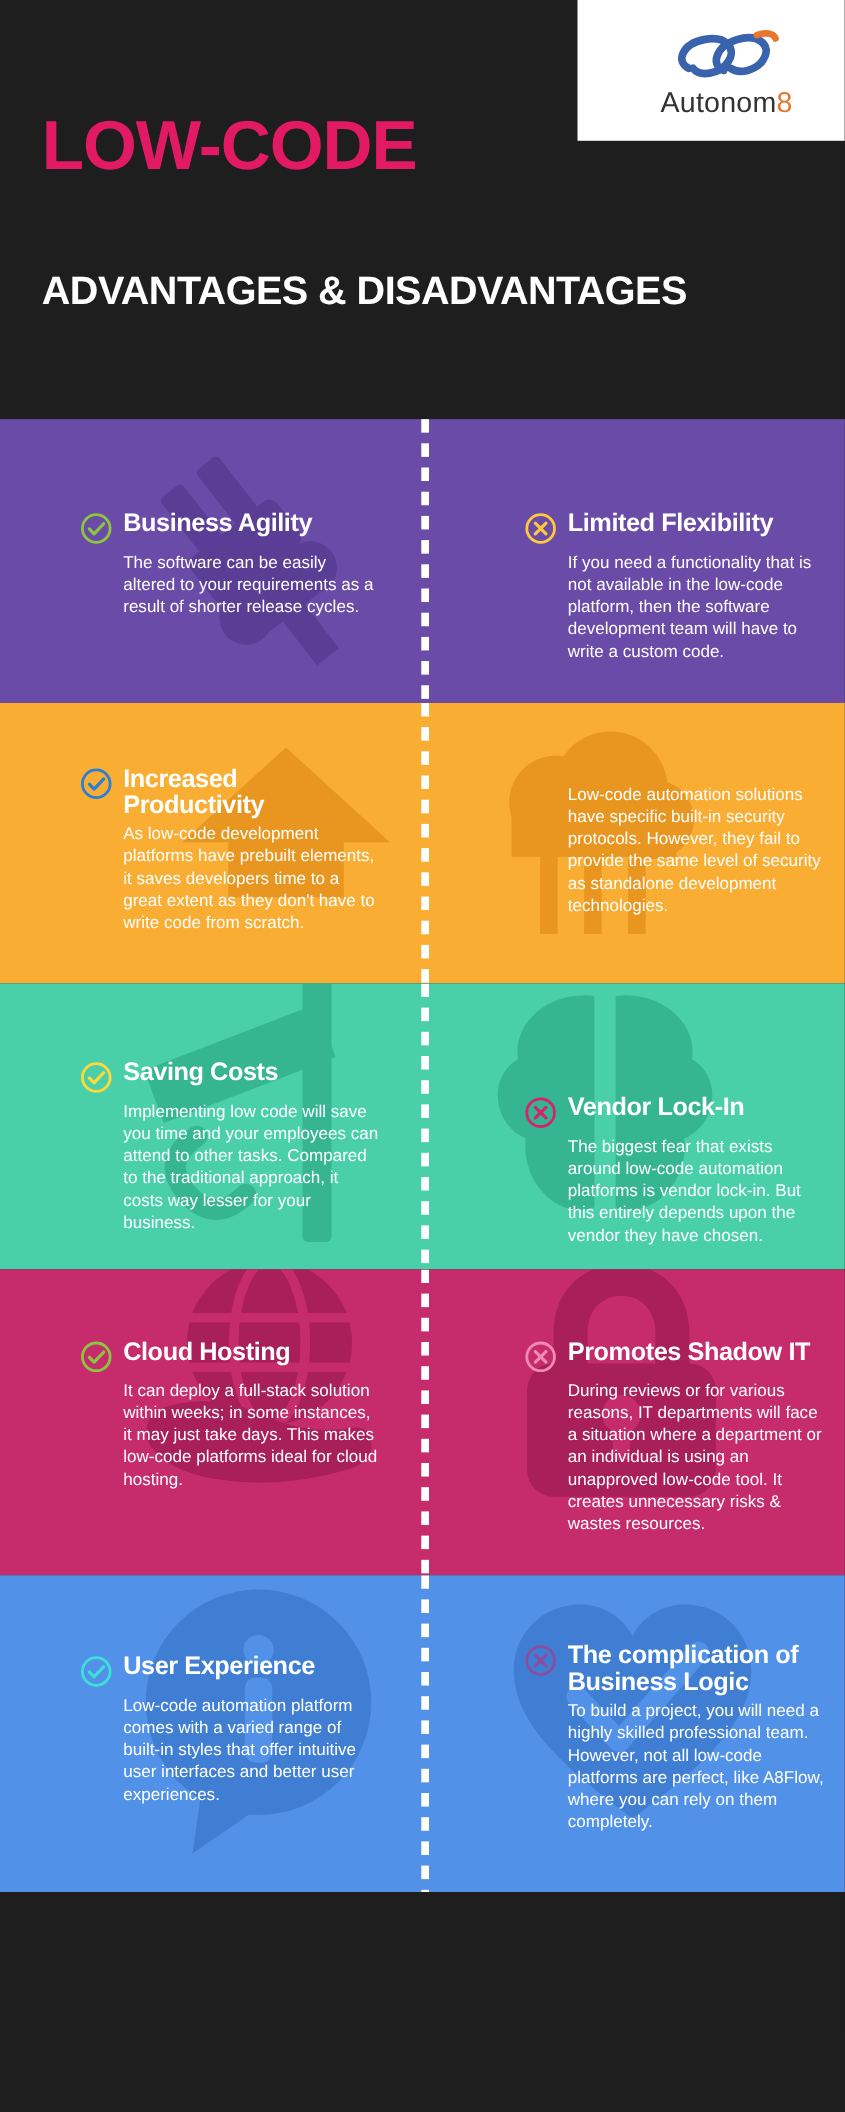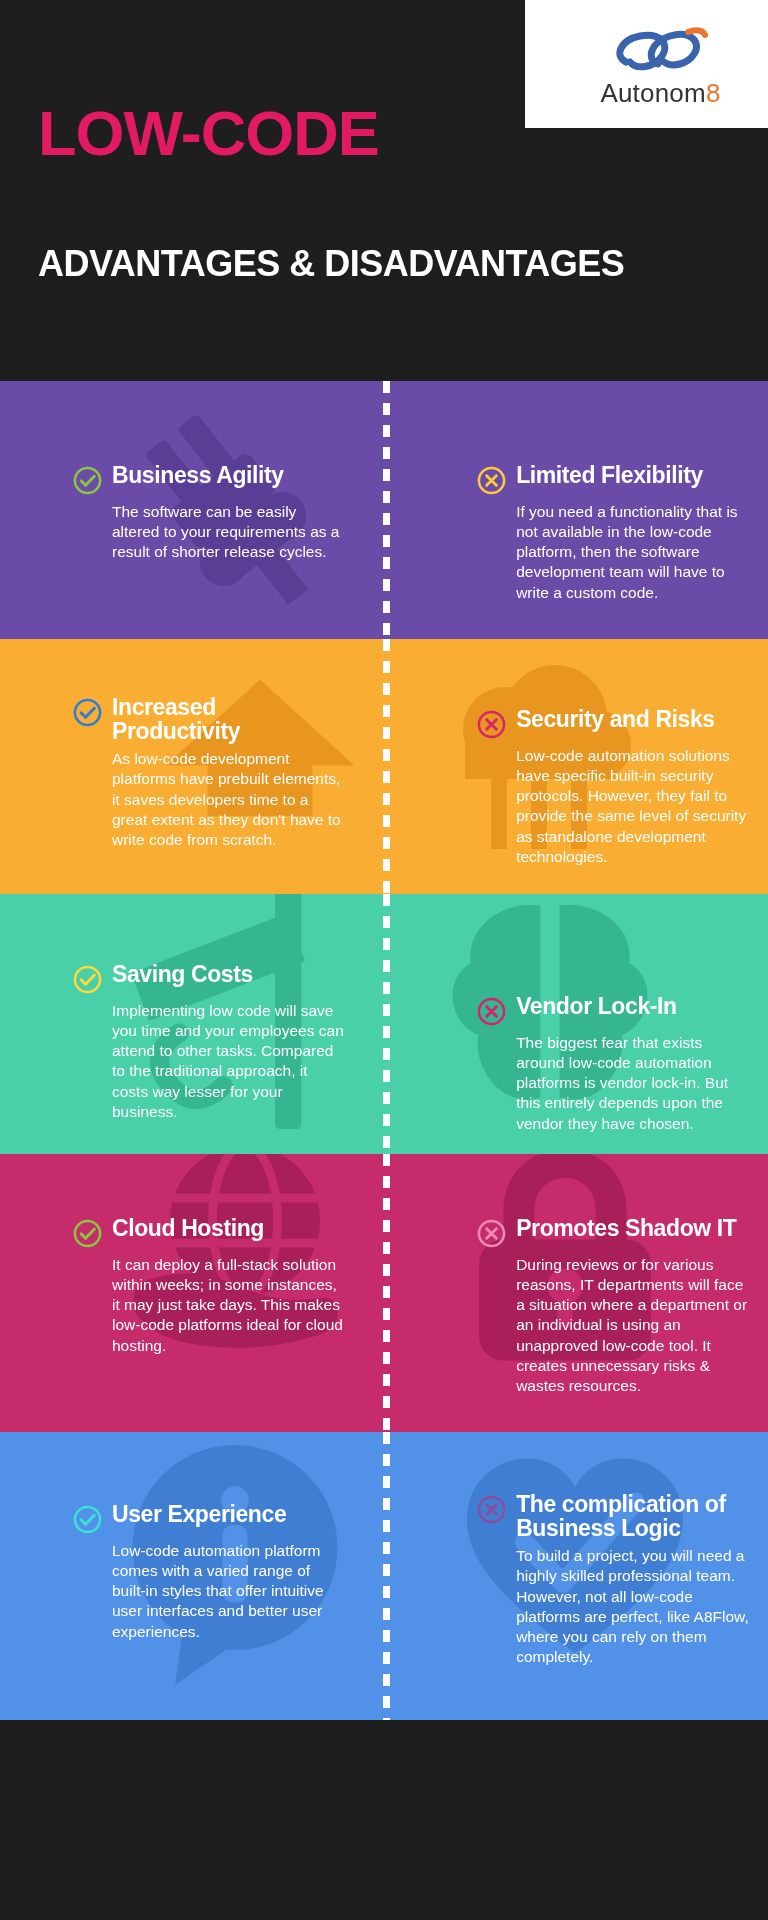--- a/index.html
+++ b/index.html
@@ -208,27 +208,20 @@
             <path d="M9.5 16.4 L14 21 L23 11.5" fill="none" stroke="#2b7fd4" stroke-width="3" stroke-linecap="round" stroke-linejoin="round"></path>
           </svg>
           <div class="head-text">Increased Productivity</div>
         </div>
         <div class="body-text">As low-code development platforms have prebuilt elements, it saves developers time to a great extent as they don't have to write code from scratch.</div>
       </div>
     </div>
 
     <div class="col col-right">
       <div class="item">
-        <div class="item-head">
-          <svg class="badge" viewBox="0 0 32 32">
-            <circle cx="16" cy="16" r="13" fill="none" stroke="#d6246b" stroke-width="2.6"></circle>
-            <path d="M11 11 L21 21 M21 11 L11 21" fill="none" stroke="#d6246b" stroke-width="3" stroke-linecap="round"></path>
-          </svg>
-          <div class="head-text">Security and Risks</div>
-        </div>
         <div class="body-text">Low-code automation solutions have specific built-in security protocols. However, they fail to provide the same level of security as standalone development technologies.</div>
       </div>
     </div>
   </div>
 
   <div class="section s-teal">
     <svg class="wm" style="left:95px;top:-10px;width:240px;height:250px;" viewBox="0 0 200 200">
       <g fill="#35b690">
         <path d="M30 70 L160 20 L175 60 L45 110 Z"></path>
         <rect x="150" y="0" width="22" height="200" rx="4"></rect>

